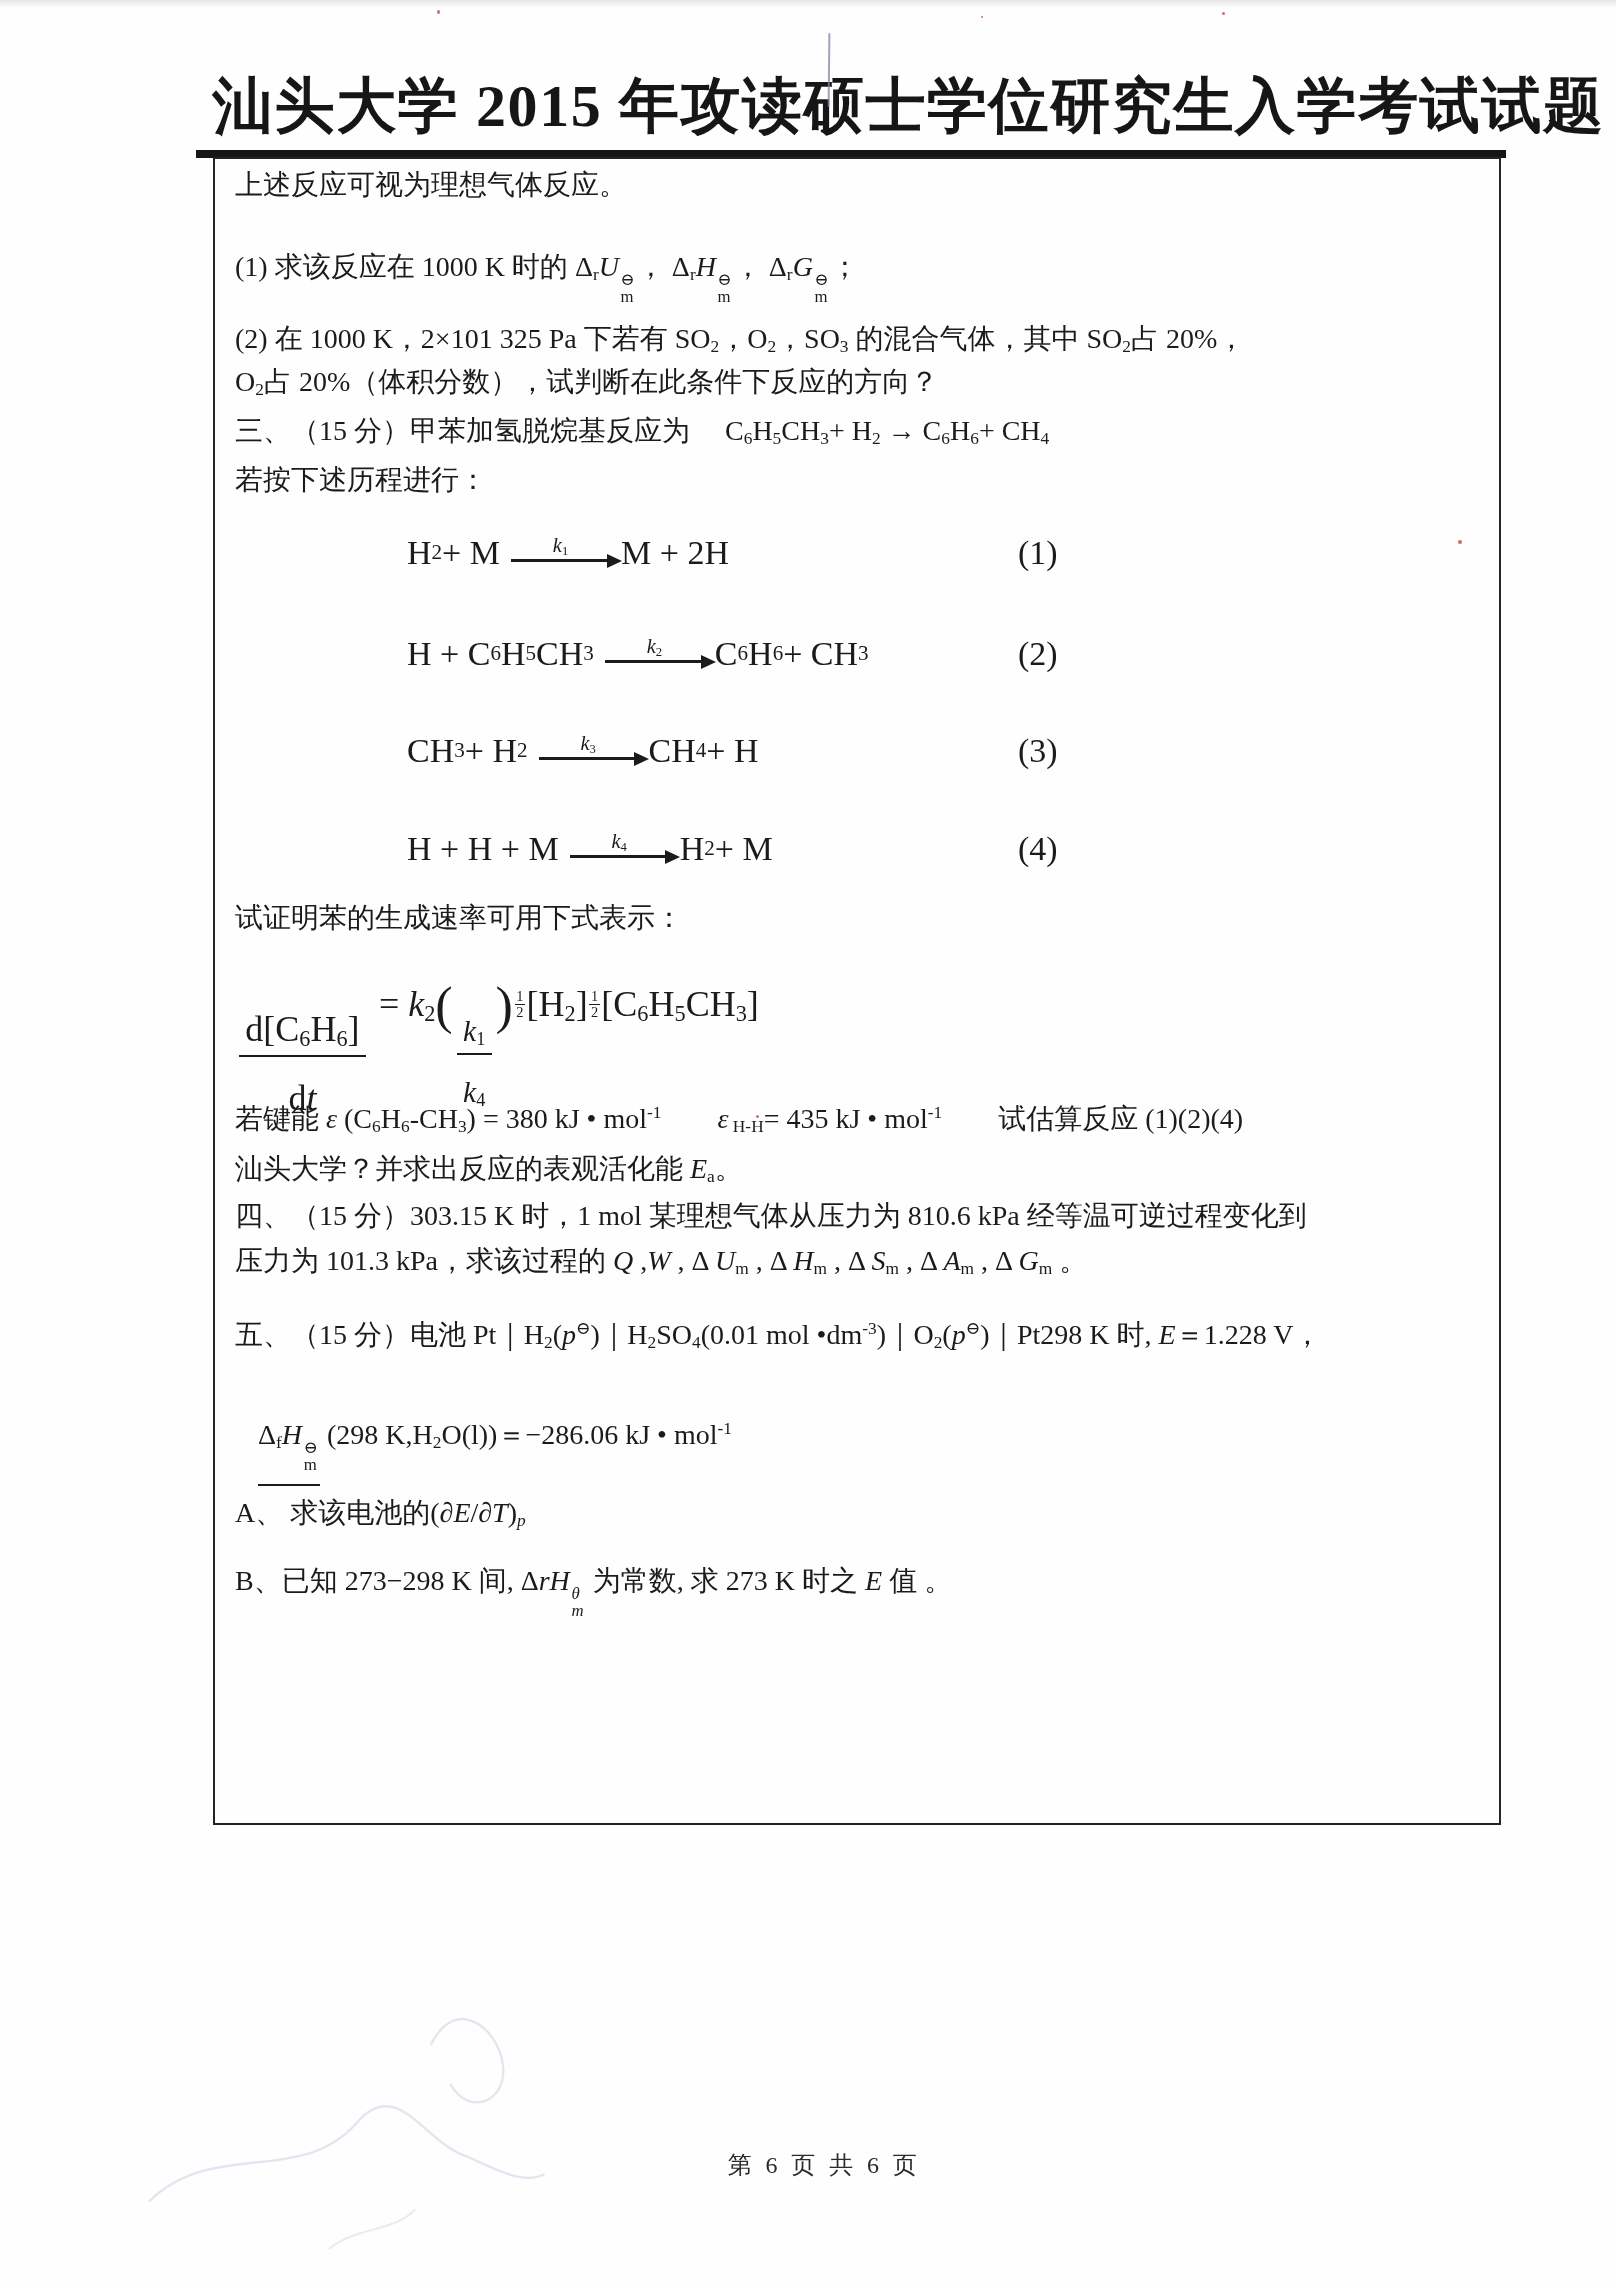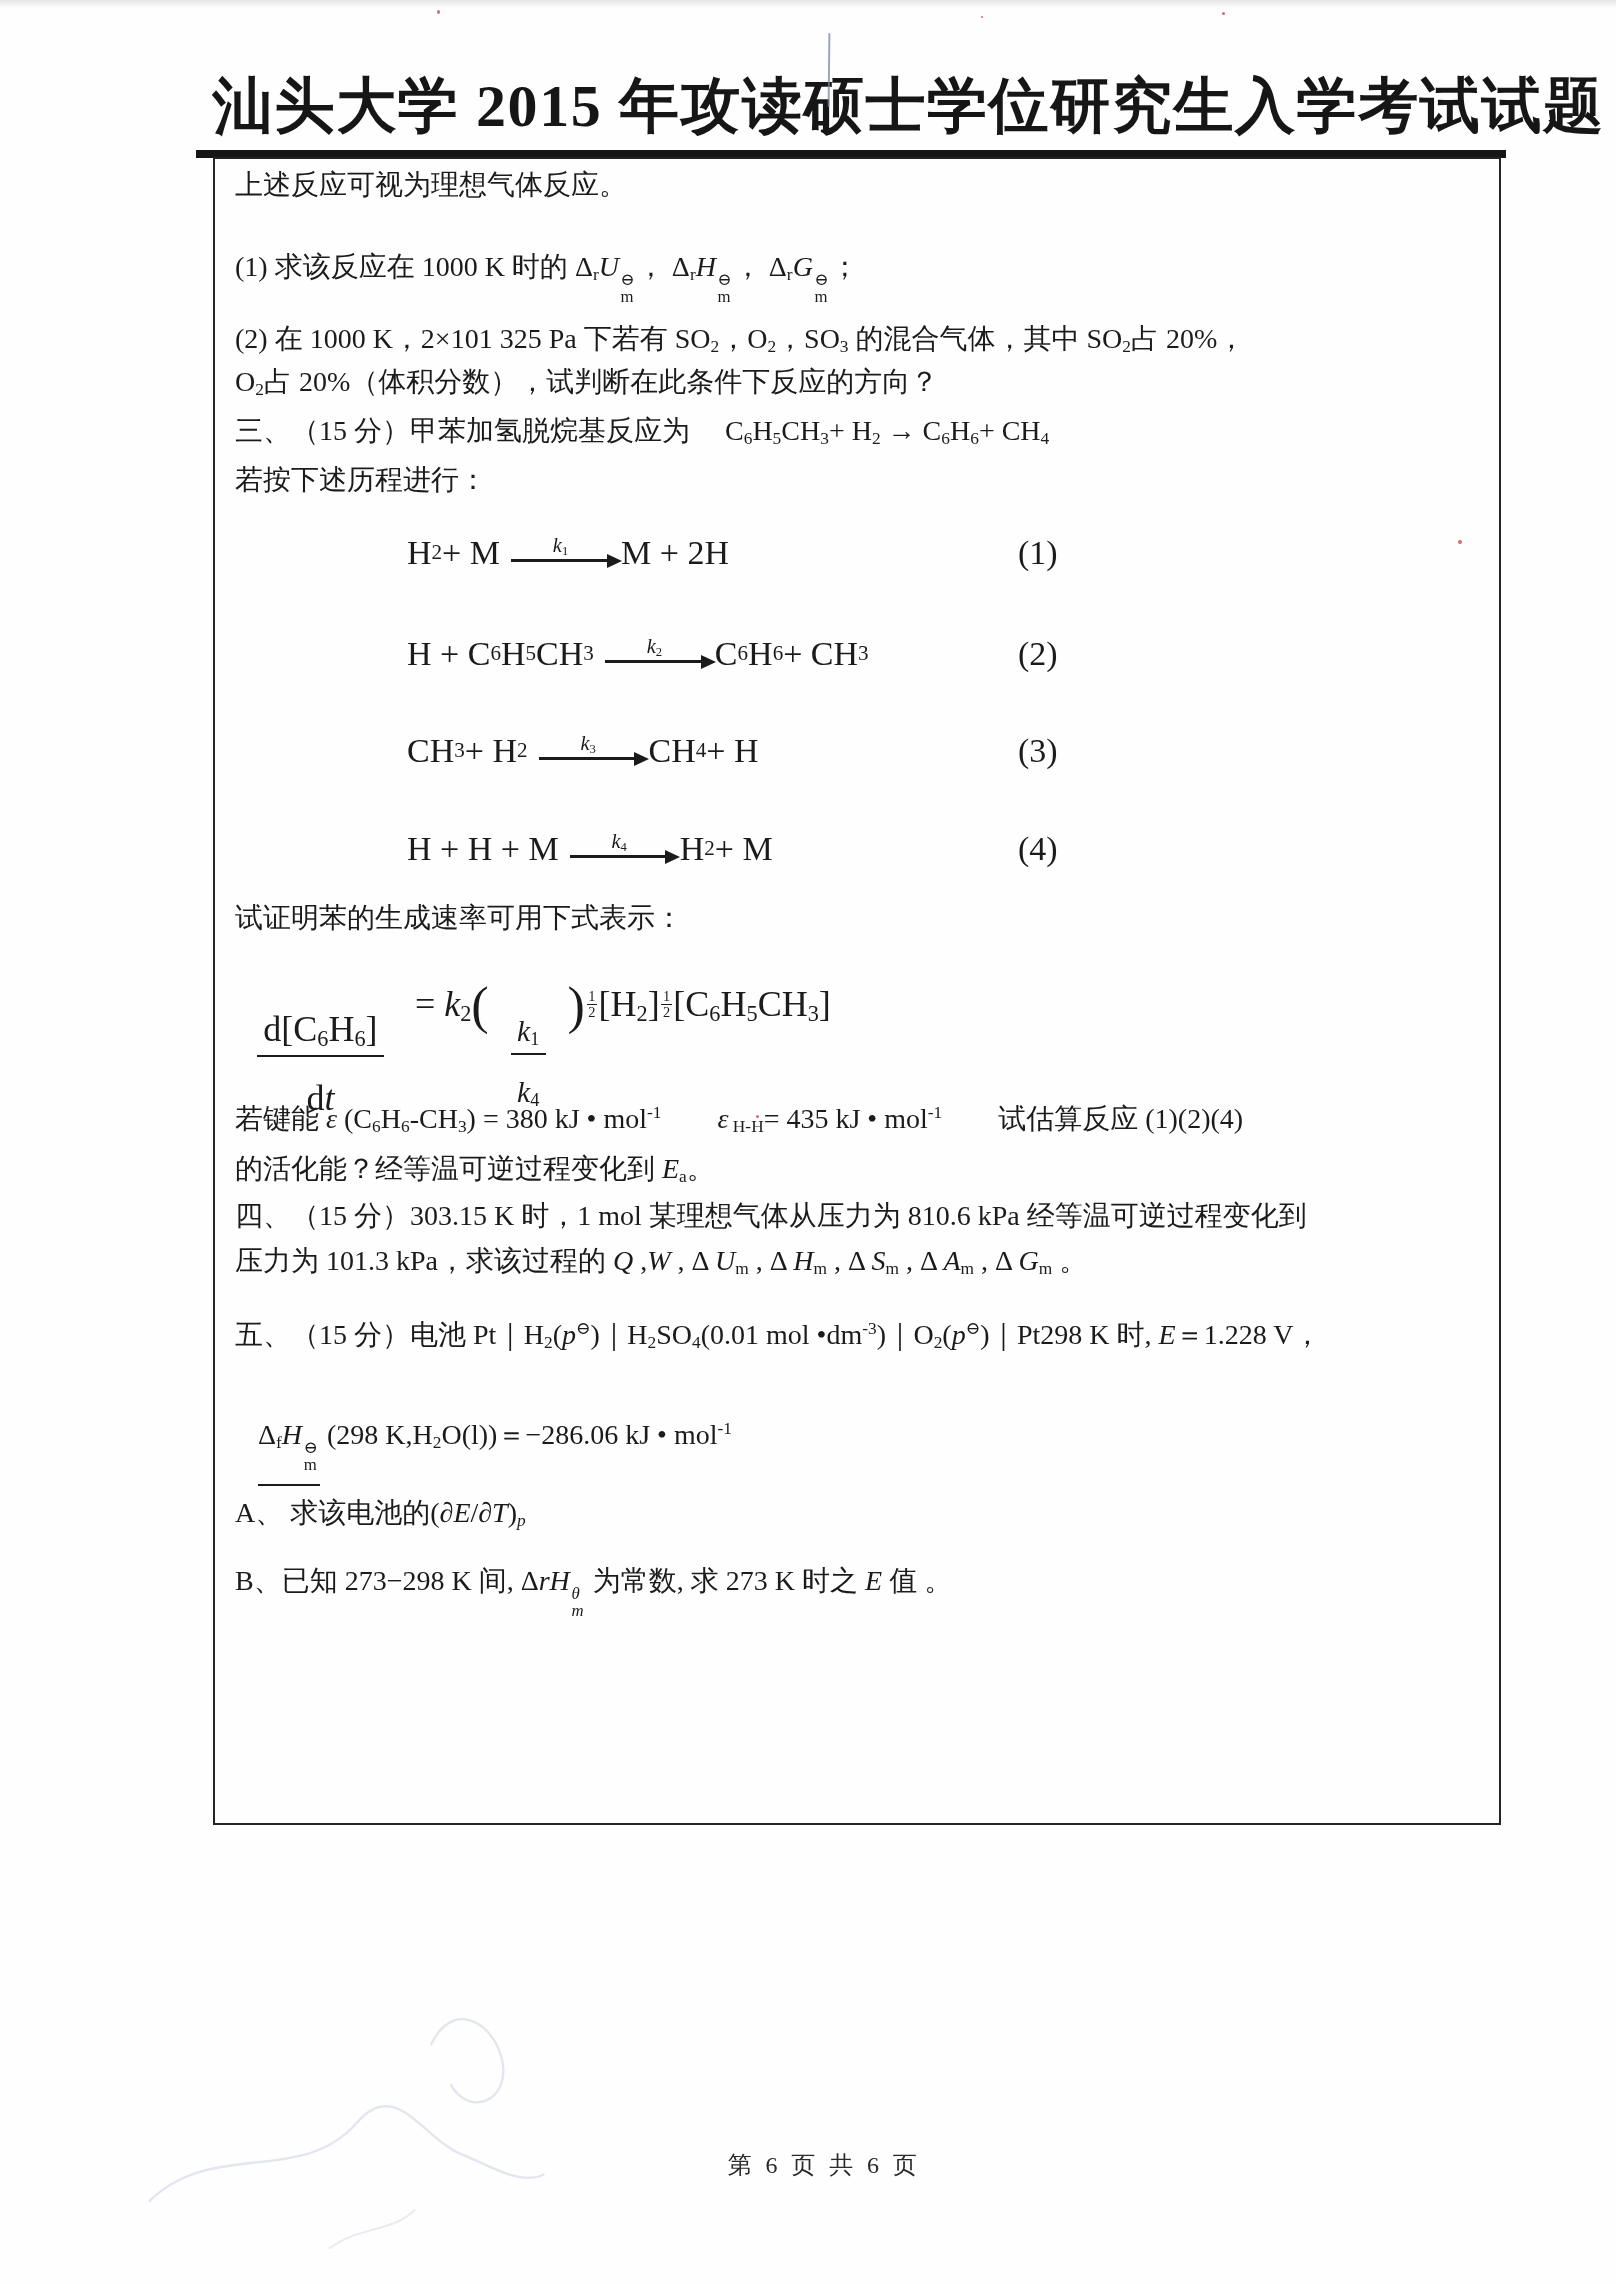--- a/index.html
+++ b/index.html
@@ -75,21 +75,21 @@
 
   .karrow{display:inline-flex;flex-direction:column;align-items:center;
           vertical-align:-0.15em;margin:0 11px}
   .k-label{font-size:.60em;line-height:1;margin-bottom:1.6px}
   .k-line{position:relative;width:99px;height:3.1px;background:#1b1b1b;margin-bottom:7.8px}
   .k-line::after{content:"";position:absolute;right:-11.7px;top:50%;transform:translateY(-50%);
           width:0;height:0;border-top:7.8px solid transparent;border-bottom:7.8px solid transparent;
           border-left:15.7px solid #1b1b1b}
 
   .frac{display:inline-flex;flex-direction:column;align-items:center;
-        vertical-align:-0.70em;margin:0 22px;line-height:1.15}
+        vertical-align:-0.70em;margin:0 4px;line-height:1.15}
   .frac .fr-num{border-bottom:2.3px solid #1b1b1b;padding:0 6.3px 3.1px 6.3px}
   .frac .fr-den{padding-top:21px}
   .fr-small{font-size:.82em;vertical-align:-0.85em}
   .big{font-size:1.45em;vertical-align:-0.13em;font-weight:400}
 
   .half{display:inline-flex;flex-direction:column;align-items:center;
         font-size:.40em;line-height:1.05;vertical-align:1.05em;margin:0 1.6px}
   .half .half-num{border-bottom:1.6px solid #1b1b1b;padding:0 1.6px}
 
   .footer{
@@ -206,21 +206,21 @@
           <span class="fr-num"><span class="it">k</span><span class="sb">1</span></span>
           <span class="fr-den"><span class="it">k</span><span class="sb">4</span></span>
         </span><span class="big">)</span><span class="half">
           <span class="half-num">1</span>
           <span class="half-den">2</span>
         </span><span>[H</span><span class="sb">2</span><span>]</span><span class="half">
           <span class="half-num">1</span>
           <span class="half-den">2</span>
         </span><span>[C</span><span class="sb">6</span><span>H</span><span class="sb">5</span><span>CH</span><span class="sb">3</span><span>]</span></div>
       <div class="line p" id="L-bond"><span>若键能  </span><span class="it">ε</span><span> (C</span><span class="sb">6</span><span>H</span><span class="sb">6</span><span>-CH</span><span class="sb">3</span><span>) = 380 kJ • mol</span><span class="sp">-1</span><span>　　</span><span class="it">ε</span><span class="sb"> H-H</span><span>= 435 kJ • mol</span><span class="sp">-1</span><span>　　试估算反应 (1)(2)(4)</span></div>
-      <div class="line p" id="L-bond2"><span>的活化能？经等温可逆过程变化到  </span><span class="it">E</span><span class="sb">a</span><span>。</span></div>
+      <div class="line p" id="L-bond2"><span>汕头大学？并求出反应的表观活化能  </span><span class="it">E</span><span class="sb">a</span><span>。</span></div>
       <div class="line p" id="L-q4a"><span>四、（15 分）303.15 K 时，1 mol 某理想气体从压力为 810.6 kPa 经等温可逆过程变化到</span></div>
       <div class="line p" id="L-q4b"><span>压力为 101.3 kPa，求该过程的 </span><span class="it">Q</span><span> ,</span><span class="it">W</span><span> , Δ </span><span class="it">U</span><span class="sb">m</span><span> , Δ </span><span class="it">H</span><span class="sb">m</span><span> , Δ </span><span class="it">S</span><span class="sb">m</span><span> , Δ </span><span class="it">A</span><span class="sb">m</span><span> , Δ </span><span class="it">G</span><span class="sb">m</span><span> 。</span></div>
       <div class="line p" id="L-q5"><span>五、（15 分）电池  Pt｜H</span><span class="sb">2</span><span>(</span><span class="it">p</span><span class="sp">⊖</span><span>)｜H</span><span class="sb">2</span><span>SO</span><span class="sb">4</span><span>(0.01 mol •dm</span><span class="sp">-3</span><span>)｜O</span><span class="sb">2</span><span>(</span><span class="it">p</span><span class="sp">⊖</span><span>)｜Pt298 K 时, </span><span class="it">E</span><span>＝1.228 V，</span></div>
       <div class="line p" id="L-q5h"><span class="und"><span>Δ</span><span class="sb">f</span><span class="it">H</span><span class="stack">
             <span class="st-sup">⊖</span>
             <span class="st-sub">m</span>
           </span></span><span> (298 K,H</span><span class="sb">2</span><span>O(l))＝−286.06 kJ • mol</span><span class="sp">-1</span></div>
       <div class="line p" id="L-q5a"><span>A、  求该电池的(</span><span class="it">∂E</span><span>/</span><span class="it">∂T</span><span>)</span><span class="sb it">p</span></div>
       <div class="line p" id="L-q5b"><span>B、已知 273−298 K 间,  Δ</span><span class="it">r</span><span class="it">H</span><span class="stack it">
           <span class="st-sup">θ</span>

